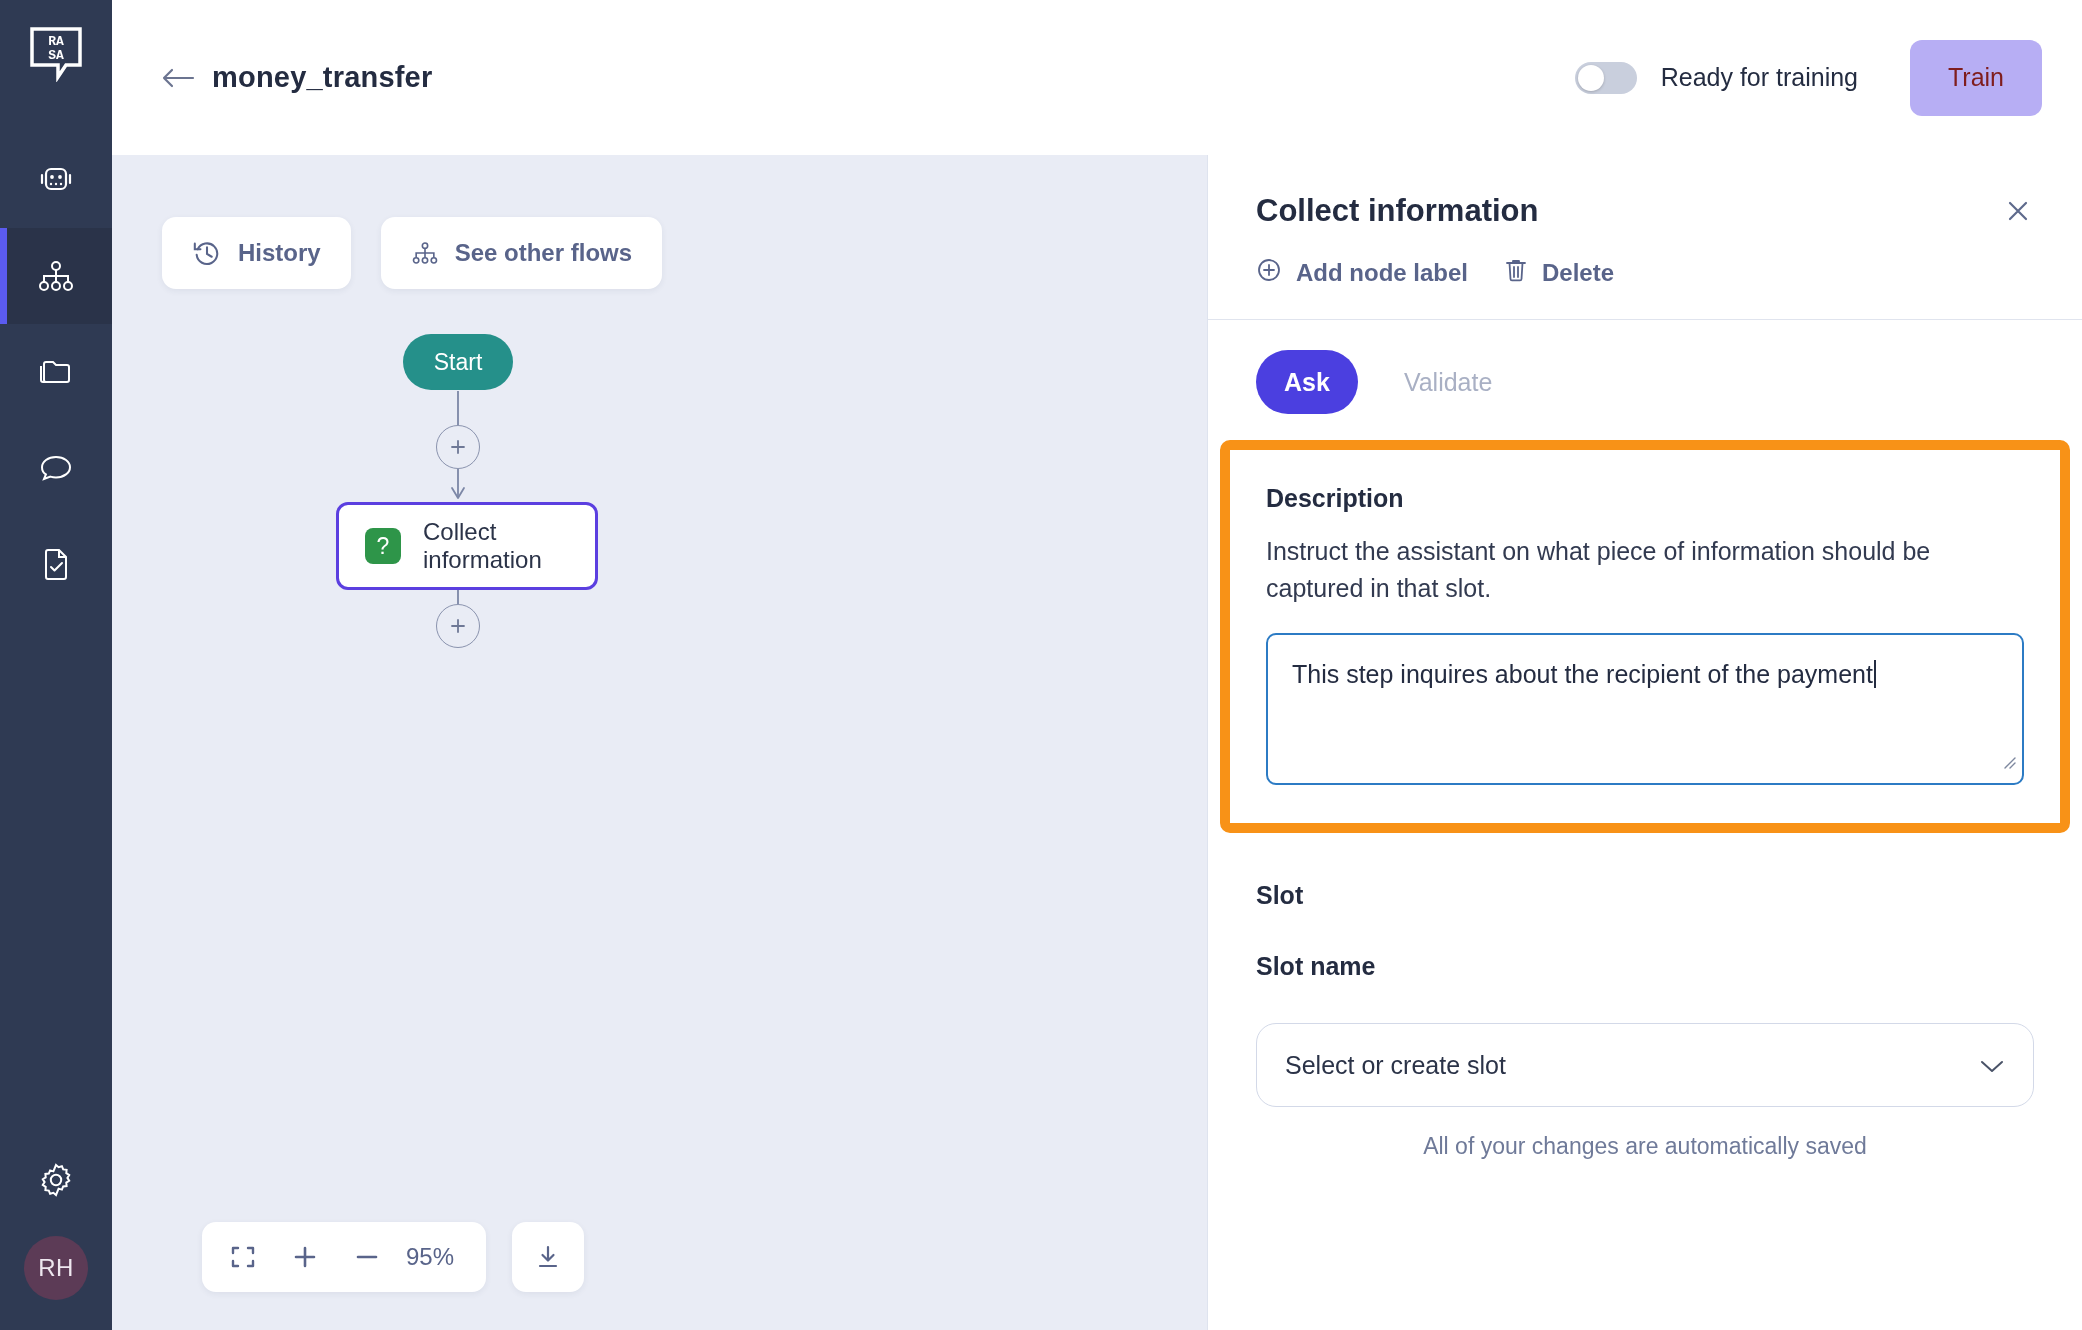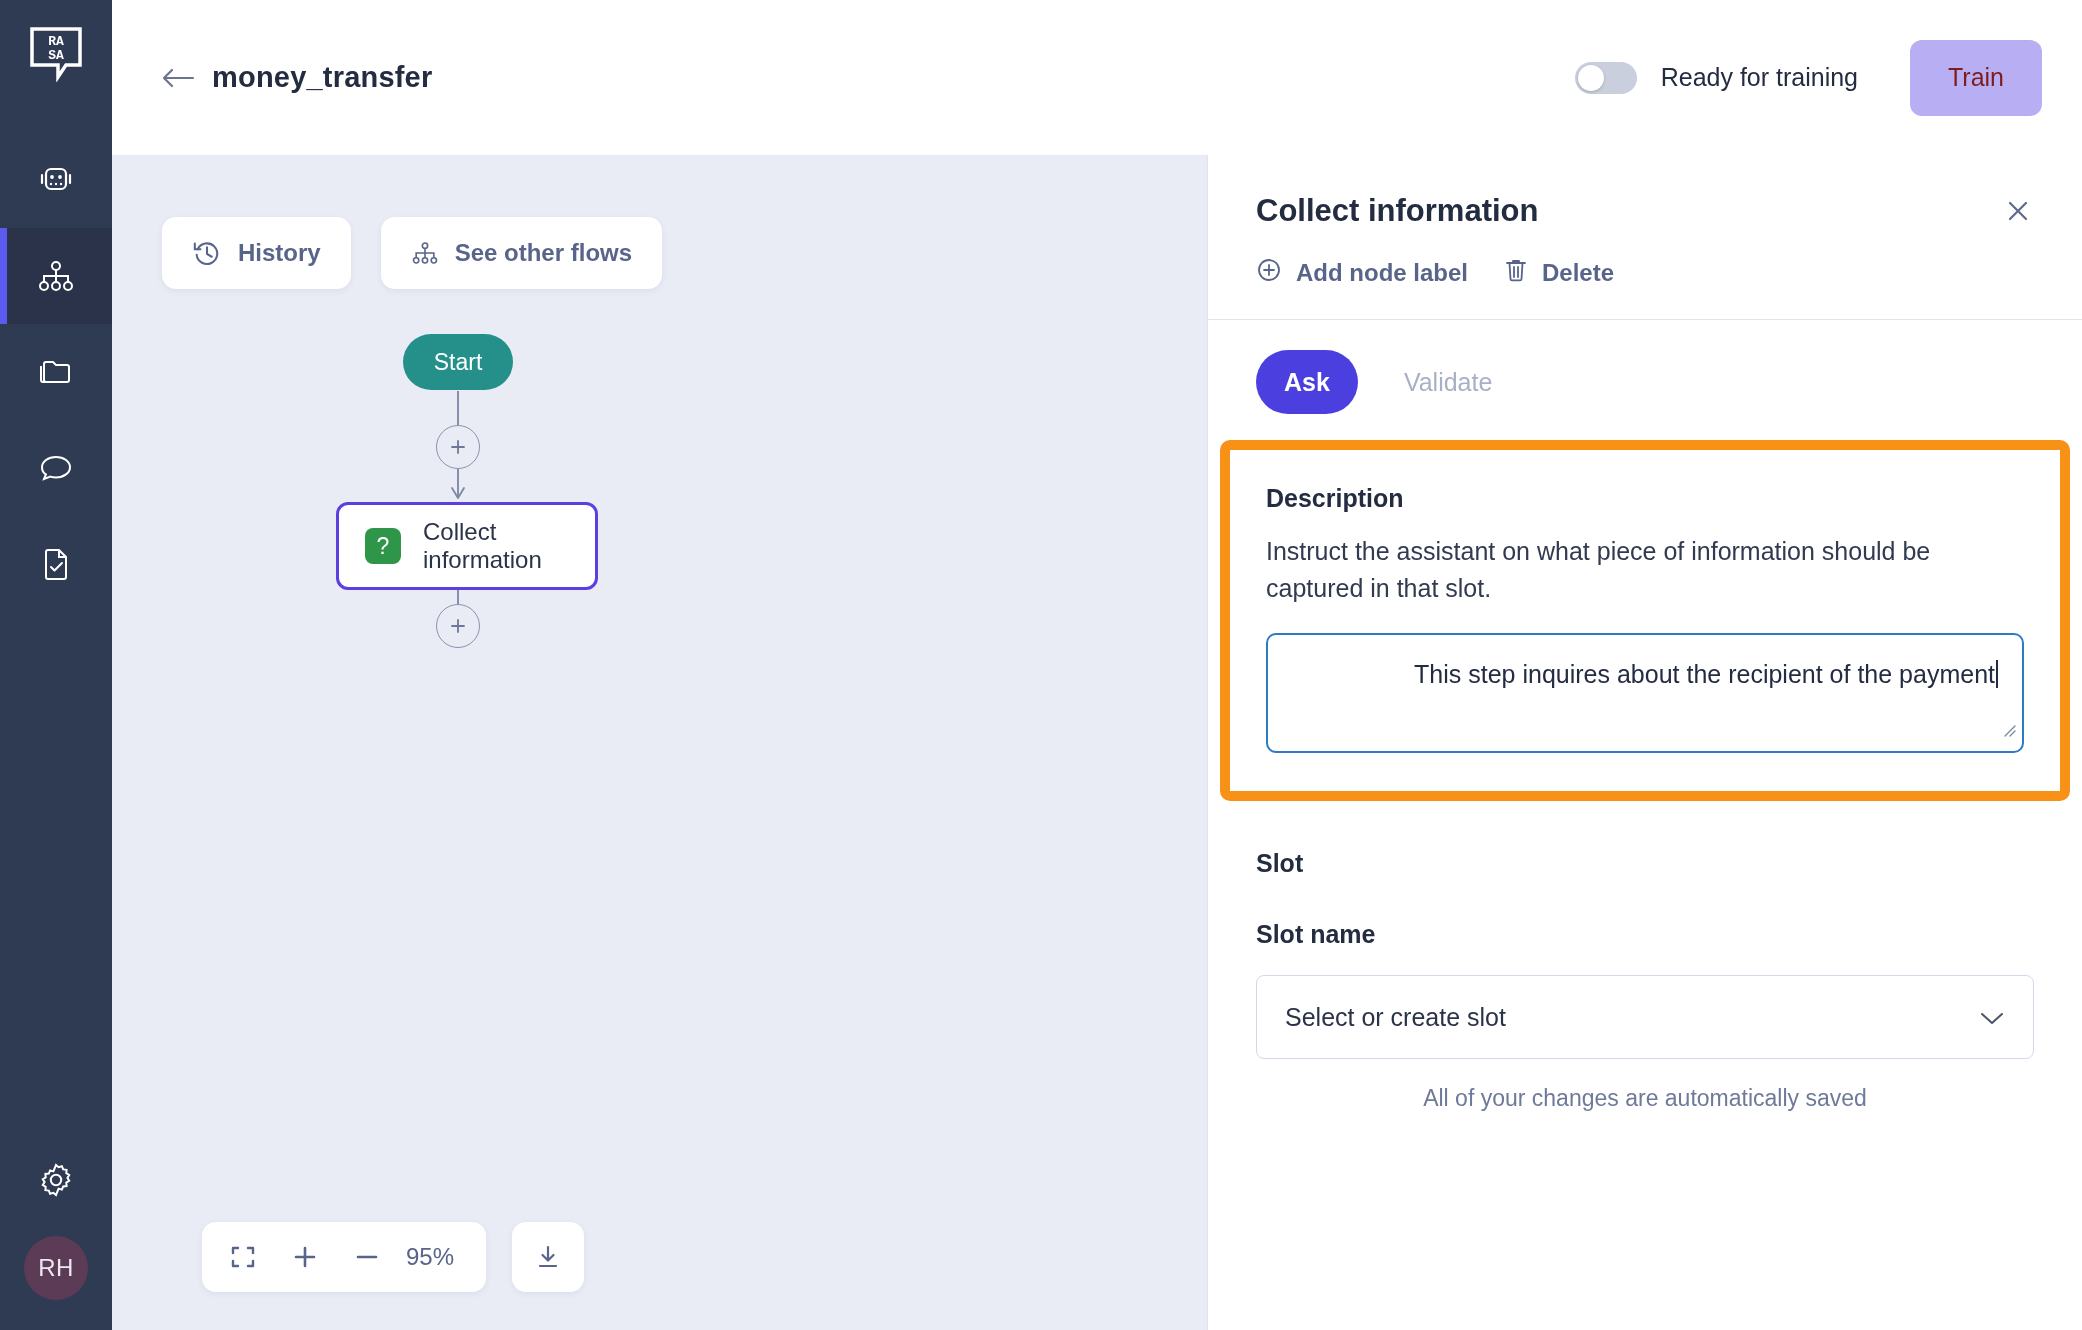--- a/index.html
+++ b/index.html
@@ -196,35 +196,35 @@
     margin: 0 12px 0 12px;
     border: 10px solid #F89217; border-radius: 10px;
     padding: 34px 36px 38px 36px; background: #ffffff;
   }
   .field-label { font-size: 25px; font-weight: 700; color: #242C41; }
   .field-desc {
     font-size: 25px; color: #323A50; line-height: 1.48;
     margin-top: 20px; max-width: 740px;
   }
   .textarea-box {
-    margin-top: 26px; width: 100%; height: 120px;
+    margin-top: 26px; width: 100%; height: 152px;
     border: 2.5px solid #2C7BC4; border-radius: 10px;
     padding: 22px 24px; font-size: 25px; color: #242C41;
-    position: relative; background: #ffffff; line-height: 1.4; text-align: right;
+    position: relative; background: #ffffff; line-height: 1.4;
   }
   .ta-caret {
     display: inline-block; width: 2px; height: 28px;
     background: #242C41; vertical-align: -5px; margin-left: 1px;
   }
   .ta-grip { position: absolute; right: 5px; bottom: 4px; color: #7E889F; }
 
   .slot-section { padding: 48px 48px 0 48px; }
   .select-box {
-    margin-top: 26px; width: 100%; height: 84px;
-    border: 1.5px solid #D3D9E8; border-radius: 8px;
+    margin-top: 42px; width: 100%; height: 84px;
+    border: 1.5px solid #D3D9E8; border-radius: 20px;
     display: flex; align-items: center; justify-content: space-between;
     padding: 0 28px; cursor: pointer;
     font-size: 25px; color: #2B3348;
   }
   .panel-footer {
     padding: 26px 48px 34px 48px; text-align: center;
     font-size: 23px; color: #6F7A99;
   }
 </style>
 </head>

